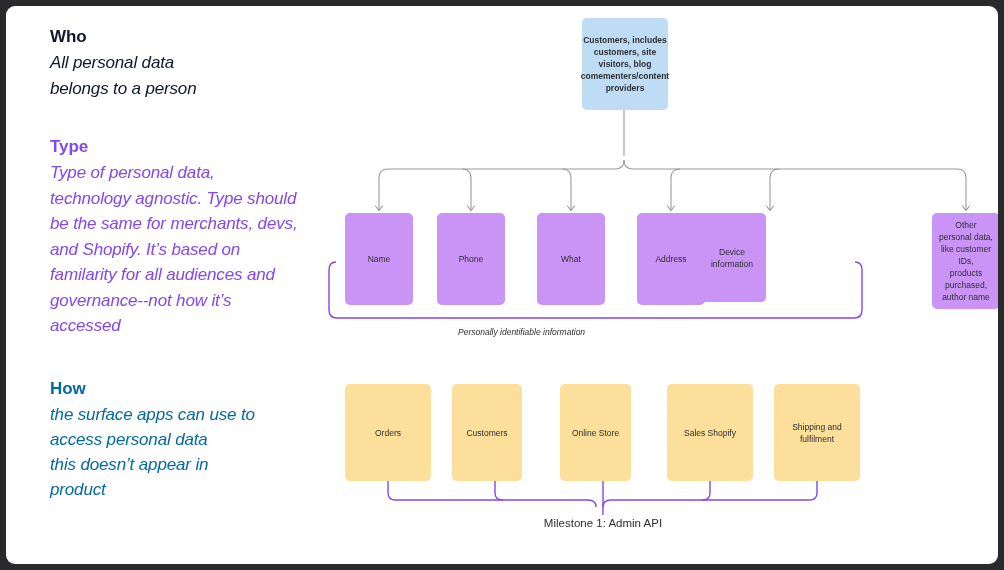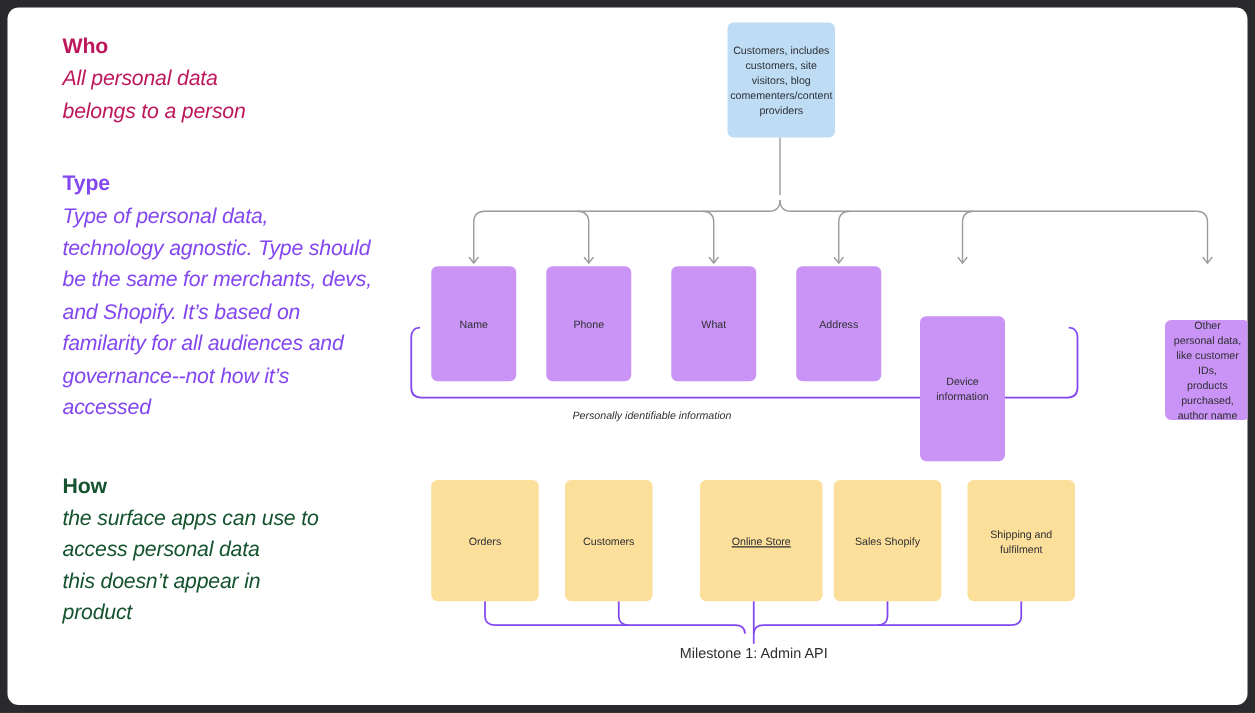--- a/index.html
+++ b/index.html
@@ -43,23 +43,23 @@
     margin: 0 0 3px 0;
     line-height: 21px;
   }
   .legend-body {
     font-size: 17px;
     font-style: italic;
     line-height: 25.5px;
     margin: 0;
     letter-spacing: -0.15px;
   }
-  #who-block  { top: 20px;  width: 300px; color: #be185d; }
+  #who-block  { top: 20px;  width: 300px; color: #0f172a; }
   #what-block { top: 130px; width: 295px; color: #8347F0; }
-  #how-block  { top: 372px; width: 300px; color: #14532d; }
+  #how-block  { top: 372px; width: 300px; color: #0369a1; }
   #how-block .legend-body { line-height: 25px; }
 
   
   #diagram {
     position: absolute;
     left: 0; top: 0;
     width: 992px;
     height: 558px;
   }
 
@@ -69,21 +69,21 @@
     border-radius: 5px;
     display: flex;
     align-items: center;
     justify-content: center;
     text-align: center;
     color: #2e2e32;
     font-size: 8.5px;
     line-height: 12px;
     padding: 4px 6px;
   }
-  .node-blue   { background: #BEDDF5; }
+  .node-blue   { background: #BEDDF5; font-weight: bold; }
   .node-purple { background: #C994F5; }
   .node-yellow { background: #FBDF9A; }
 
   .node-wrap { white-space: pre-line; }
 
   .caption {
     position: absolute;
     font-size: 8.5px;
     font-style: italic;
     color: #2e2e32;
@@ -175,31 +175,31 @@
       <div class="node node-blue node-wrap" style="left:576px; top:12px; width:86px; height:92px;">Customers, includes
 customers, site
 visitors, blog
 comementers/content
 providers</div>
 
       <div class="node node-purple" style="left:339px; top:207px; width:68px; height:92px;">Name</div>
       <div class="node node-purple" style="left:431px; top:207px; width:68px; height:92px;">Phone</div>
       <div class="node node-purple" style="left:531px; top:207px; width:68px; height:92px;">What</div>
       <div class="node node-purple" style="left:631px; top:207px; width:68px; height:92px;">Address</div>
-      <div class="node node-purple" style="left:730px; top:207px; width:68px; height:116px;margin-top:40px;">Device information</div>
-      <div class="node node-purple node-wrap" style="left:926px; top:207px; width:68px; height:80px;margin-top:43px;">Other personal data,
+      <div class="node node-purple" style="left:692px; top:207px; width:68px; height:89px;">Device information</div>
+      <div class="node node-purple node-wrap" style="left:926px; top:207px; width:68px; height:96px;">Other personal data,
 like customer IDs,
 products purchased,
 author name</div>
 
       <div class="caption" style="left:452px; top:321px; width:290px;">Personally identifiable information</div>
 
       <div class="node node-yellow" style="left:339px; top:378px; width:86px; height:97px;">Orders</div>
       <div class="node node-yellow" style="left:446px; top:378px; width:70px; height:97px;">Customers</div>
-      <div class="node node-yellow" style="left:554px; top:378px; width:98px; height:97px;text-decoration:underline;">Online Store</div>
+      <div class="node node-yellow" style="left:554px; top:378px; width:71px; height:97px;">Online Store</div>
       <div class="node node-yellow" style="left:661px; top:378px; width:86px; height:97px;">Sales Shopify</div>
       <div class="node node-yellow" style="left:768px; top:378px; width:86px; height:97px;">Shipping and fulfilment</div>
 
       <div class="caption-plain" style="left:447px; top:511px; width:300px;">Milestone 1: Admin API</div>
 
     </div>
   </div>
 </div>
 
 </body></html>

